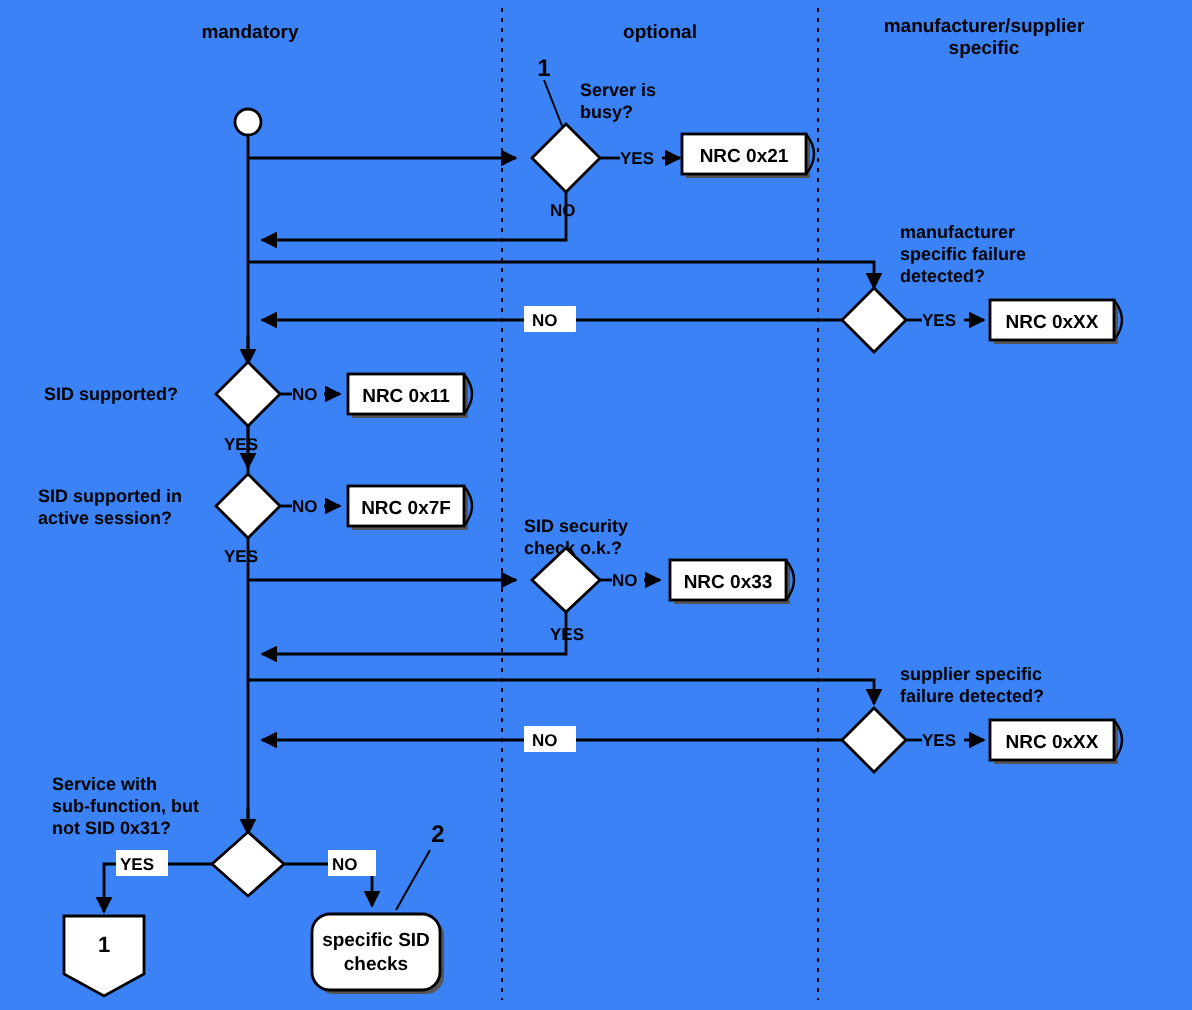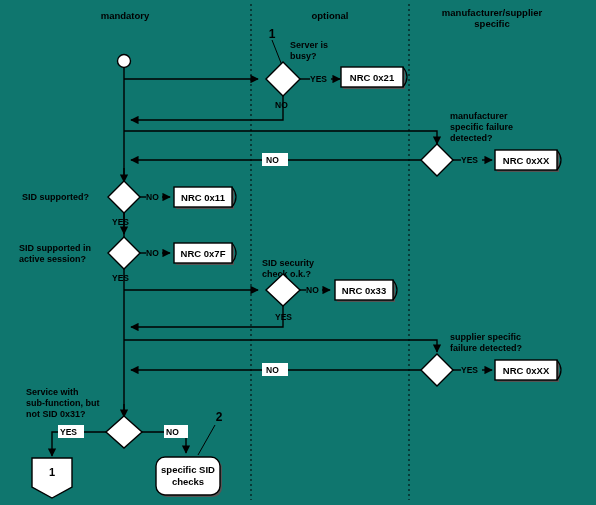--- a/index.html
+++ b/index.html
@@ -8,21 +8,21 @@
     padding: 0;
     background: #ffffff;
   }
   body {
     font-family: "Liberation Sans", sans-serif;
   }
   #canvas-wrap {
     position: relative;
     width: 596px;
     height: 505px;
-    background: #0f766e;
+    background: #3b82f6;
     overflow: hidden;
   }
   svg#flow {
     display: block;
     width: 596px;
     height: 505px;
   }
   .lane-label {
     font-family: "Liberation Sans", sans-serif;
     font-size: 9.5px;

